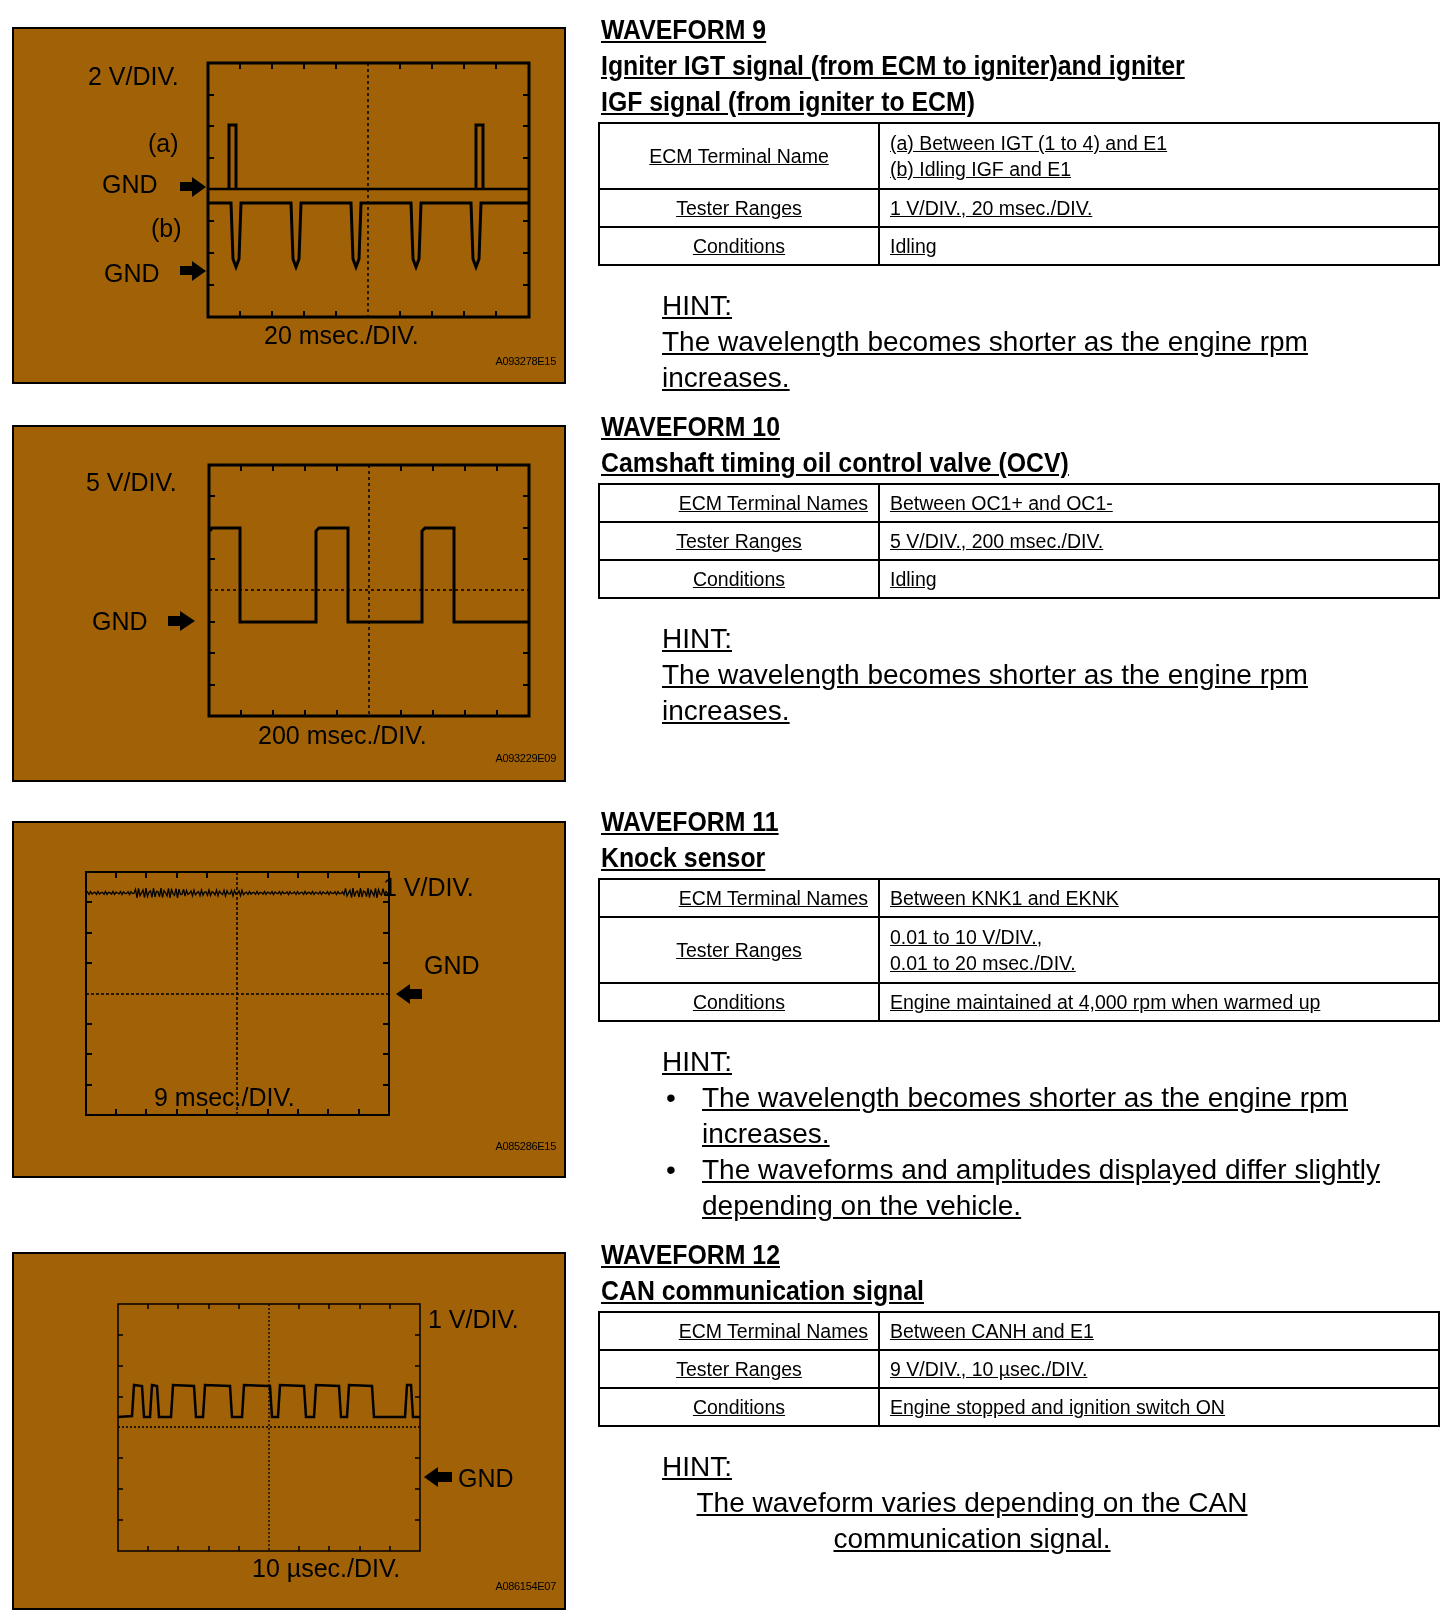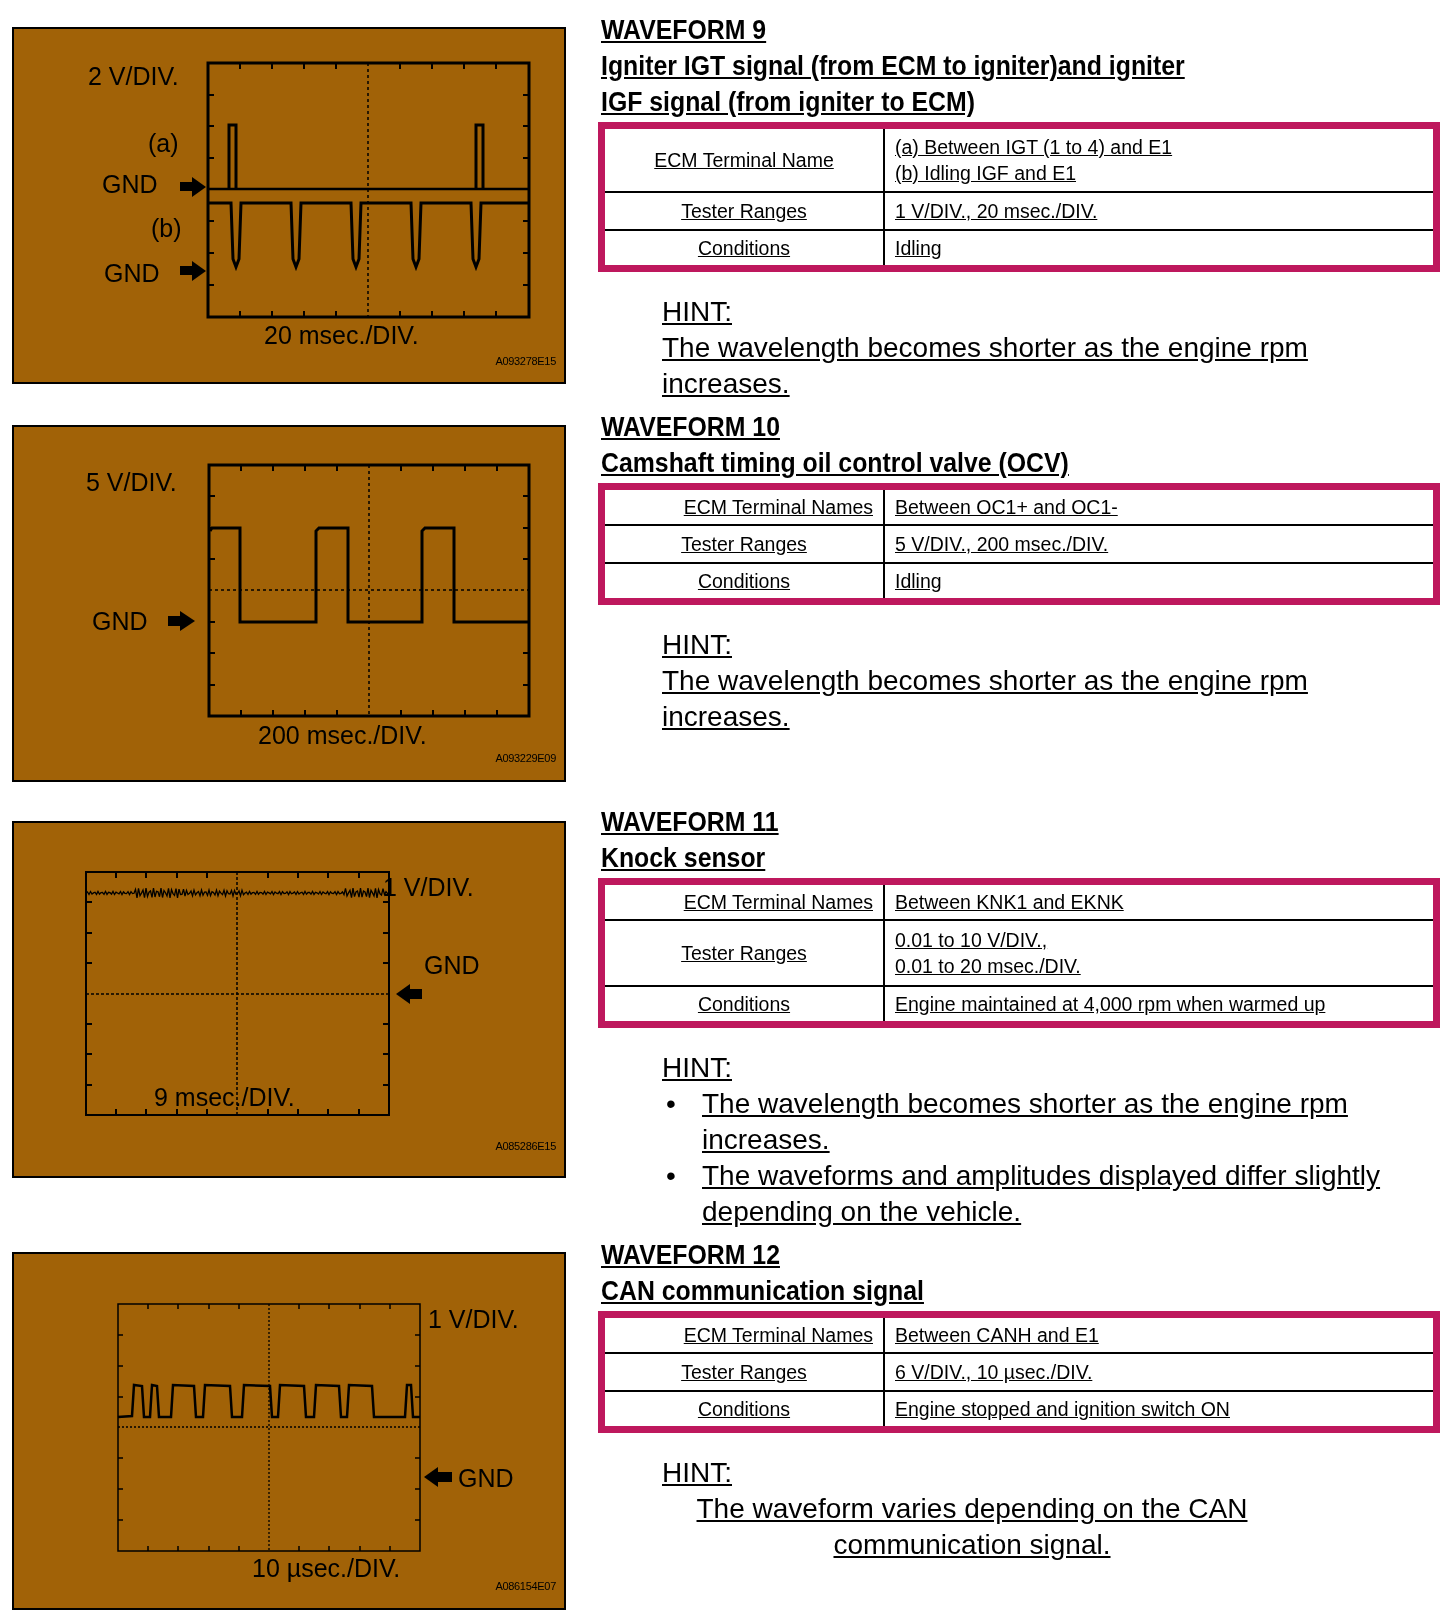--- a/index.html
+++ b/index.html
@@ -4,21 +4,21 @@
 <style>
   html, body { margin:0; padding:0; background:#fff; }
   body { width:1456px; height:1616px; position:relative; overflow:hidden; font-family:"Liberation Sans", sans-serif; color:#000; }
   .fig { position:absolute; left:12px; width:554px; border:2px solid #000; box-sizing:border-box; background:#a16207; }
   .fig svg { position:absolute; left:0; top:0; }
   .lbl { position:absolute; font-size:25px; white-space:nowrap; line-height:1; }
   .code { position:absolute; font-size:11px; white-space:nowrap; right:8px; letter-spacing:-0.3px; }
   .section { position:absolute; left:598px; width:842px;text-decoration:underline; }
   .wf-title { font-weight:bold; font-size:27px; margin:0 0 0 3px; line-height:36px; transform:scaleX(0.92); transform-origin:left; white-space:nowrap; }
   .wf-sub { font-weight:bold; font-size:27px; margin:0 0 0 3px; line-height:36px; transform:scaleX(0.92); transform-origin:left; white-space:nowrap; }
-  table.spec { border-collapse:collapse; width:842px; border:7px solid #be185d; margin-top:2px; }
+  table.spec { border-collapse:collapse; width:842px; border:2px solid #be185d; margin-top:2px; }
   table.spec td { border:2px solid #000; font-size:19.5px; padding:4px 10px; line-height:26px; vertical-align:middle; }
   table.spec td.k { width:258px; text-align:center; }
   table.spec td.k.left { text-align:right; }
   .hint { margin-left:64px; margin-top:22px; font-size:28px; line-height:36px; }
   .hint ul { margin:0; padding:0; list-style:none; }
   .hint li { position:relative; padding-left:40px; }
   .hint li::before { content:"•"; position:absolute; left:4px; }
 </style>
 </head>
 <body>
@@ -316,21 +316,21 @@
   <div class="wf-title">WAVEFORM 12</div>
   <div class="wf-sub">CAN communication signal</div>
   <table class="spec">
     <tbody>
         <tr style="height:38px;">
       <td class="k left">ECM Terminal Names</td>
       <td>Between CANH and E1</td>
     </tr>
     <tr style="height:38px;">
       <td class="k">Tester Ranges</td>
-      <td>6 V/DIV., 10 µsec./DIV.</td>
+      <td>9 V/DIV., 10 µsec./DIV.</td>
     </tr>
     <tr style="height:38px;">
       <td class="k">Conditions</td>
       <td>Engine stopped and ignition switch ON</td>
     </tr>
   </tbody>
     </table>
   <div class="hint">
     <div>HINT:</div>
     <div style="width:620px;text-align:center;">The waveform varies depending on the CAN communication signal.</div>

